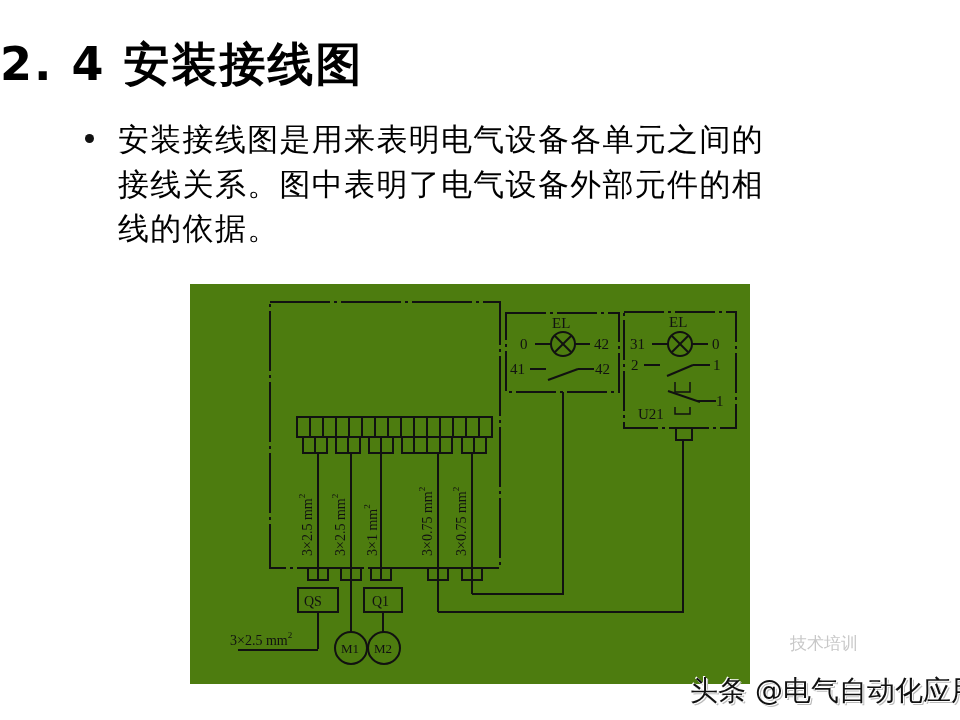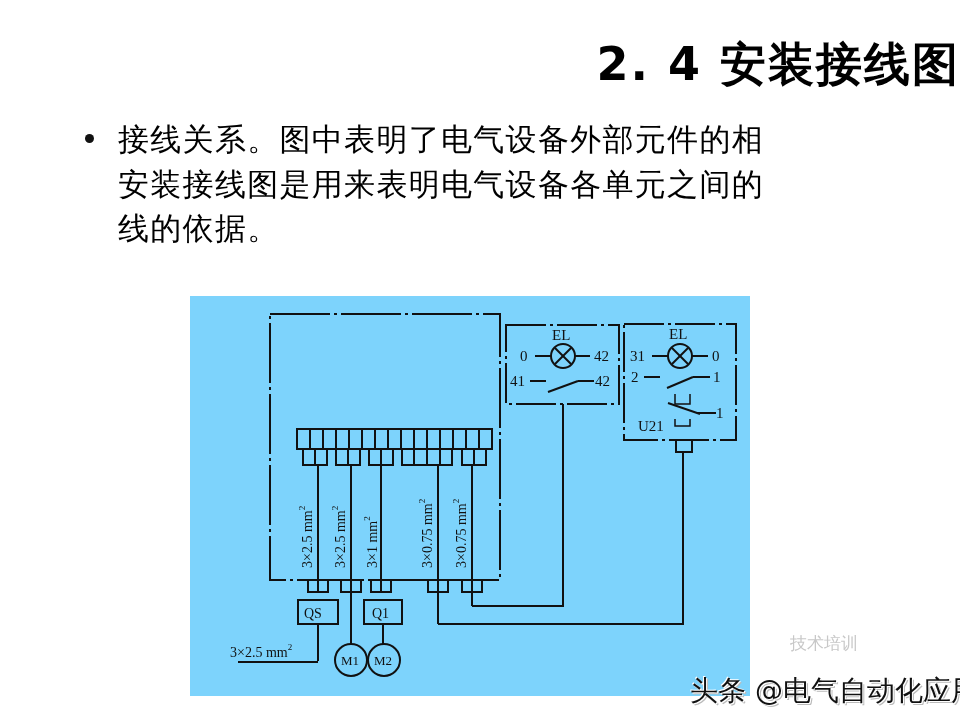--- a/index.html
+++ b/index.html
@@ -4,57 +4,57 @@
   <style>
     html, body { margin: 0; padding: 0; }
     body {
       width: 960px; height: 720px; position: relative; overflow: hidden;
       background: #ffffff;
       font-family: "DejaVu Sans", "Liberation Sans", sans-serif;
       color: #000;
     }
     .slide-title {
       position: absolute; left: 0; top: 32px; width: 960px;
-      text-align: right; font-size: 46px; font-weight: bold; letter-spacing: 2px;
+      text-align: left; font-size: 46px; font-weight: bold; letter-spacing: 2px;
       line-height: 64px;
     }
     .bullet-dot {
       position: absolute; left: 85px; top: 134px;
       width: 9px; height: 9px; border-radius: 50%; background: #111;
     }
     .bullet-text {
       position: absolute; left: 118px; top: 117px; width: 760px;
       font-family: "DejaVu Serif", "Liberation Serif", serif;
       font-size: 31px; line-height: 44.5px; letter-spacing: 1.3px;
     }
     .bullet-text span { display: block; white-space: nowrap; }
     .figure {
-      position: absolute; left: 190px; top: 296px; width: 560px; height: 400px;
-      background: #7dd3fc;
+      position: absolute; left: 190px; top: 284px; width: 560px; height: 400px;
+      background: #4d7c0f;
     }
     svg.diagram { position: absolute; left: 0; top: 0; }
     .watermark {
       position: absolute; left: 690px; top: 672px; font-size: 28px;
       color: #111; text-shadow: 1px 1px 0 #fff, -1px -1px 0 #fff, 2px 2px 0 #bbb;
       white-space: nowrap;
     }
     .watermark-bg {
       position: absolute; left: 790px; top: 632px; font-size: 17px; color: #c8c8c8;
       white-space: nowrap;
     }
   </style>
 </head>
 <body>
 
 <div class="slide-title">2. 4  安装接线图</div>
 
 <div class="bullet-dot"></div>
 <div class="bullet-text">
+  <span>安装接线图是用来表明电气设备各单元之间的</span>
   <span>接线关系。图中表明了电气设备外部元件的相</span>
-  <span>安装接线图是用来表明电气设备各单元之间的</span>
   <span>线的依据。</span>
 </div>
 
 <div class="figure">
   <svg class="diagram" width="560" height="400" viewBox="190 300 560 400" xmlns="http://www.w3.org/2000/svg" font-family="Liberation Serif, DejaVu Serif, serif">
     <g stroke="#111" stroke-width="2" fill="none">
 
       <rect x="270" y="318" width="230" height="266" stroke-dasharray="60 4 3 4"></rect>
 
       <g>

